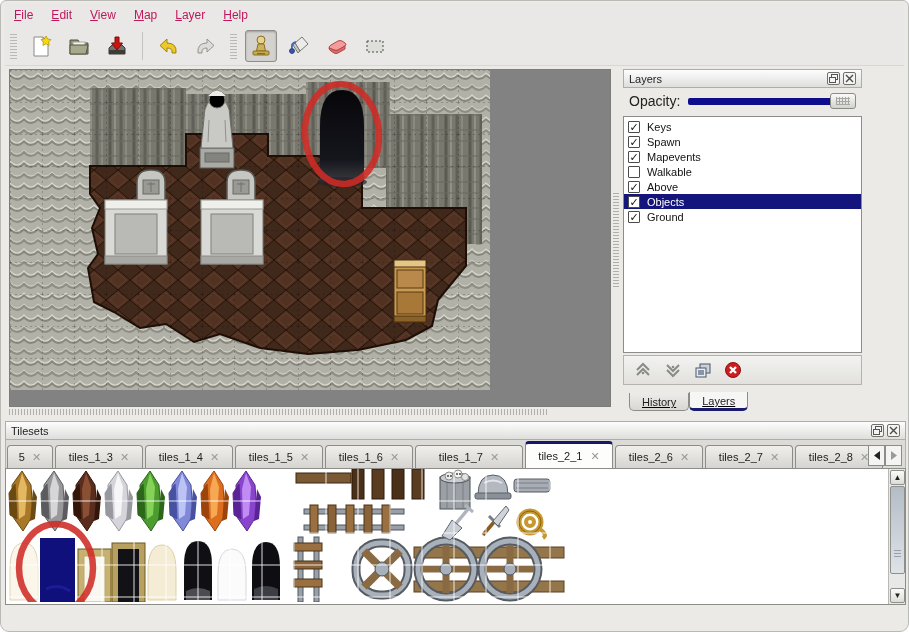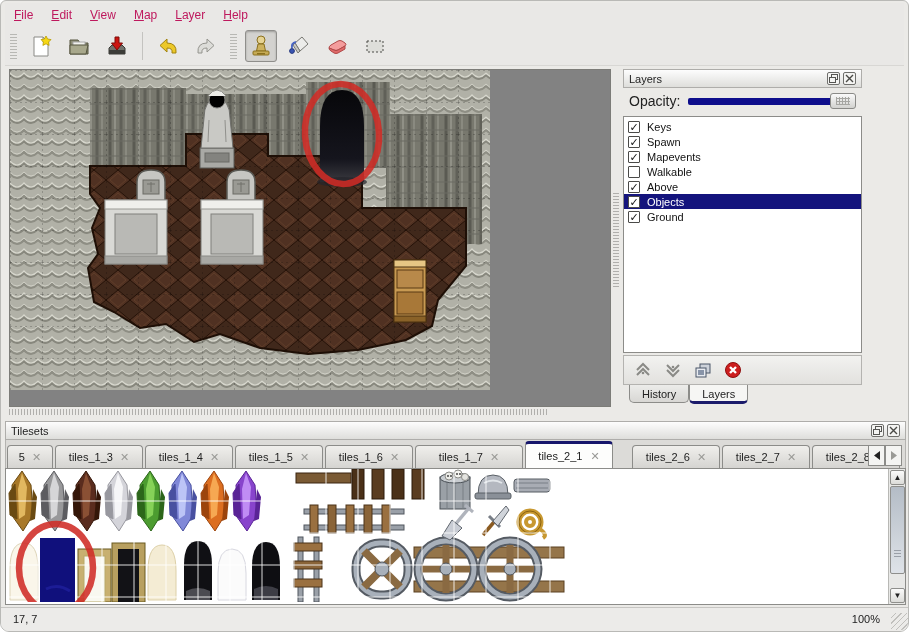--- a/index.html
+++ b/index.html
@@ -52,21 +52,21 @@
                repeating-linear-gradient(0deg,#a6a6a2 0 1px,transparent 1px 3px); }
   .layer-list { flex:1; margin:2px 0; background:#fff; border:1px solid #8c8c89; overflow:hidden; padding-top:2px; }
   .layer-row { display:flex; align-items:center; height:15px; padding-left:4px; font-size:11px; color:#111; }
   .layer-row.selected { background:#14147d; color:#fff; }
   .cbx { width:12px; height:12px; background:#fff; border:1px solid #4a4a48; border-radius:1px;
     margin-right:7px; font-size:11px; line-height:10px; text-align:center; color:#111; font-weight:bold; flex:0 0 12px; }
   .layer-row.selected .cbx { color:#111; }
   .layer-btns { flex:0 0 30px; display:flex; align-items:center; gap:8px; padding-left:8px;
     background:linear-gradient(#f2f2f0,#e2e1de); border:1px solid #b4b3b0; }
   .lbtn { width:22px; height:22px; display:flex; align-items:center; justify-content:center; }
-  .dock-tabs { flex:0 0 26px; display:flex; align-items:flex-start; padding-left:6px; }
+  .dock-tabs { flex:0 0 26px; display:flex; align-items:flex-end; padding-left:6px;text-decoration:underline; }
   .dock-tab { min-width:56px; padding:3px 12px 2px; font-size:11px; color:#222; text-align:center;
     background:linear-gradient(#ececea,#d8d7d4); border:1px solid #8c8c89; border-top:none;
     border-radius:0 0 5px 5px; }
   .dock-tab.active { background:#f6f6f4; border-bottom:3px solid #1b1b6b; padding-bottom:1px; }
   
   .tilesets-panel { position:absolute; left:4px; top:420px; width:901px; height:184px;
     display:flex; flex-direction:column; }
   .ts-tabs { flex:0 0 28px; display:flex; align-items:flex-end; background:#dcdbd8;
     border-left:1px solid #b4b3b0; border-right:1px solid #b4b3b0; padding:0 1px; position:relative; }
   .ts-tab { height:23px; display:flex; align-items:center; justify-content:center; gap:7px;
@@ -403,21 +403,21 @@
           <span class="x">✕</span>
         </div>
         <div class="ts-tab" style="width: 108px;">
           <span>tiles_1_7</span>
           <span class="x">✕</span>
         </div>
         <div class="ts-tab active" style="width: 88px;">
           <span>tiles_2_1</span>
           <span class="x">✕</span>
         </div>
-        <div class="ts-tab" style="width: 88px; margin-left: 17px;">
+        <div class="ts-tab" style="width: 88px;">
           <span>tiles_2_6</span>
           <span class="x">✕</span>
         </div>
         <div class="ts-tab" style="width: 88px;">
           <span>tiles_2_7</span>
           <span class="x">✕</span>
         </div>
         <div class="ts-tab" style="width: 88px;">
           <span>tiles_2_8</span>
           <span class="x">✕</span>
@@ -602,19 +602,14 @@
       <div class="vscroll">
         <div class="arr up">▲</div>
         <div class="thumb">
             <i></i>
           </div>
         <div class="arr down">▼</div>
       </div>
     </div>
   </div>
 
-  <div class="statusbar">
-    <span class="coords">17, 7</span>
-    <span class="zoom">100%</span>
-    <span class="resize-grip"></span>
-  </div>
 
 </div>
 
 </body></html>

